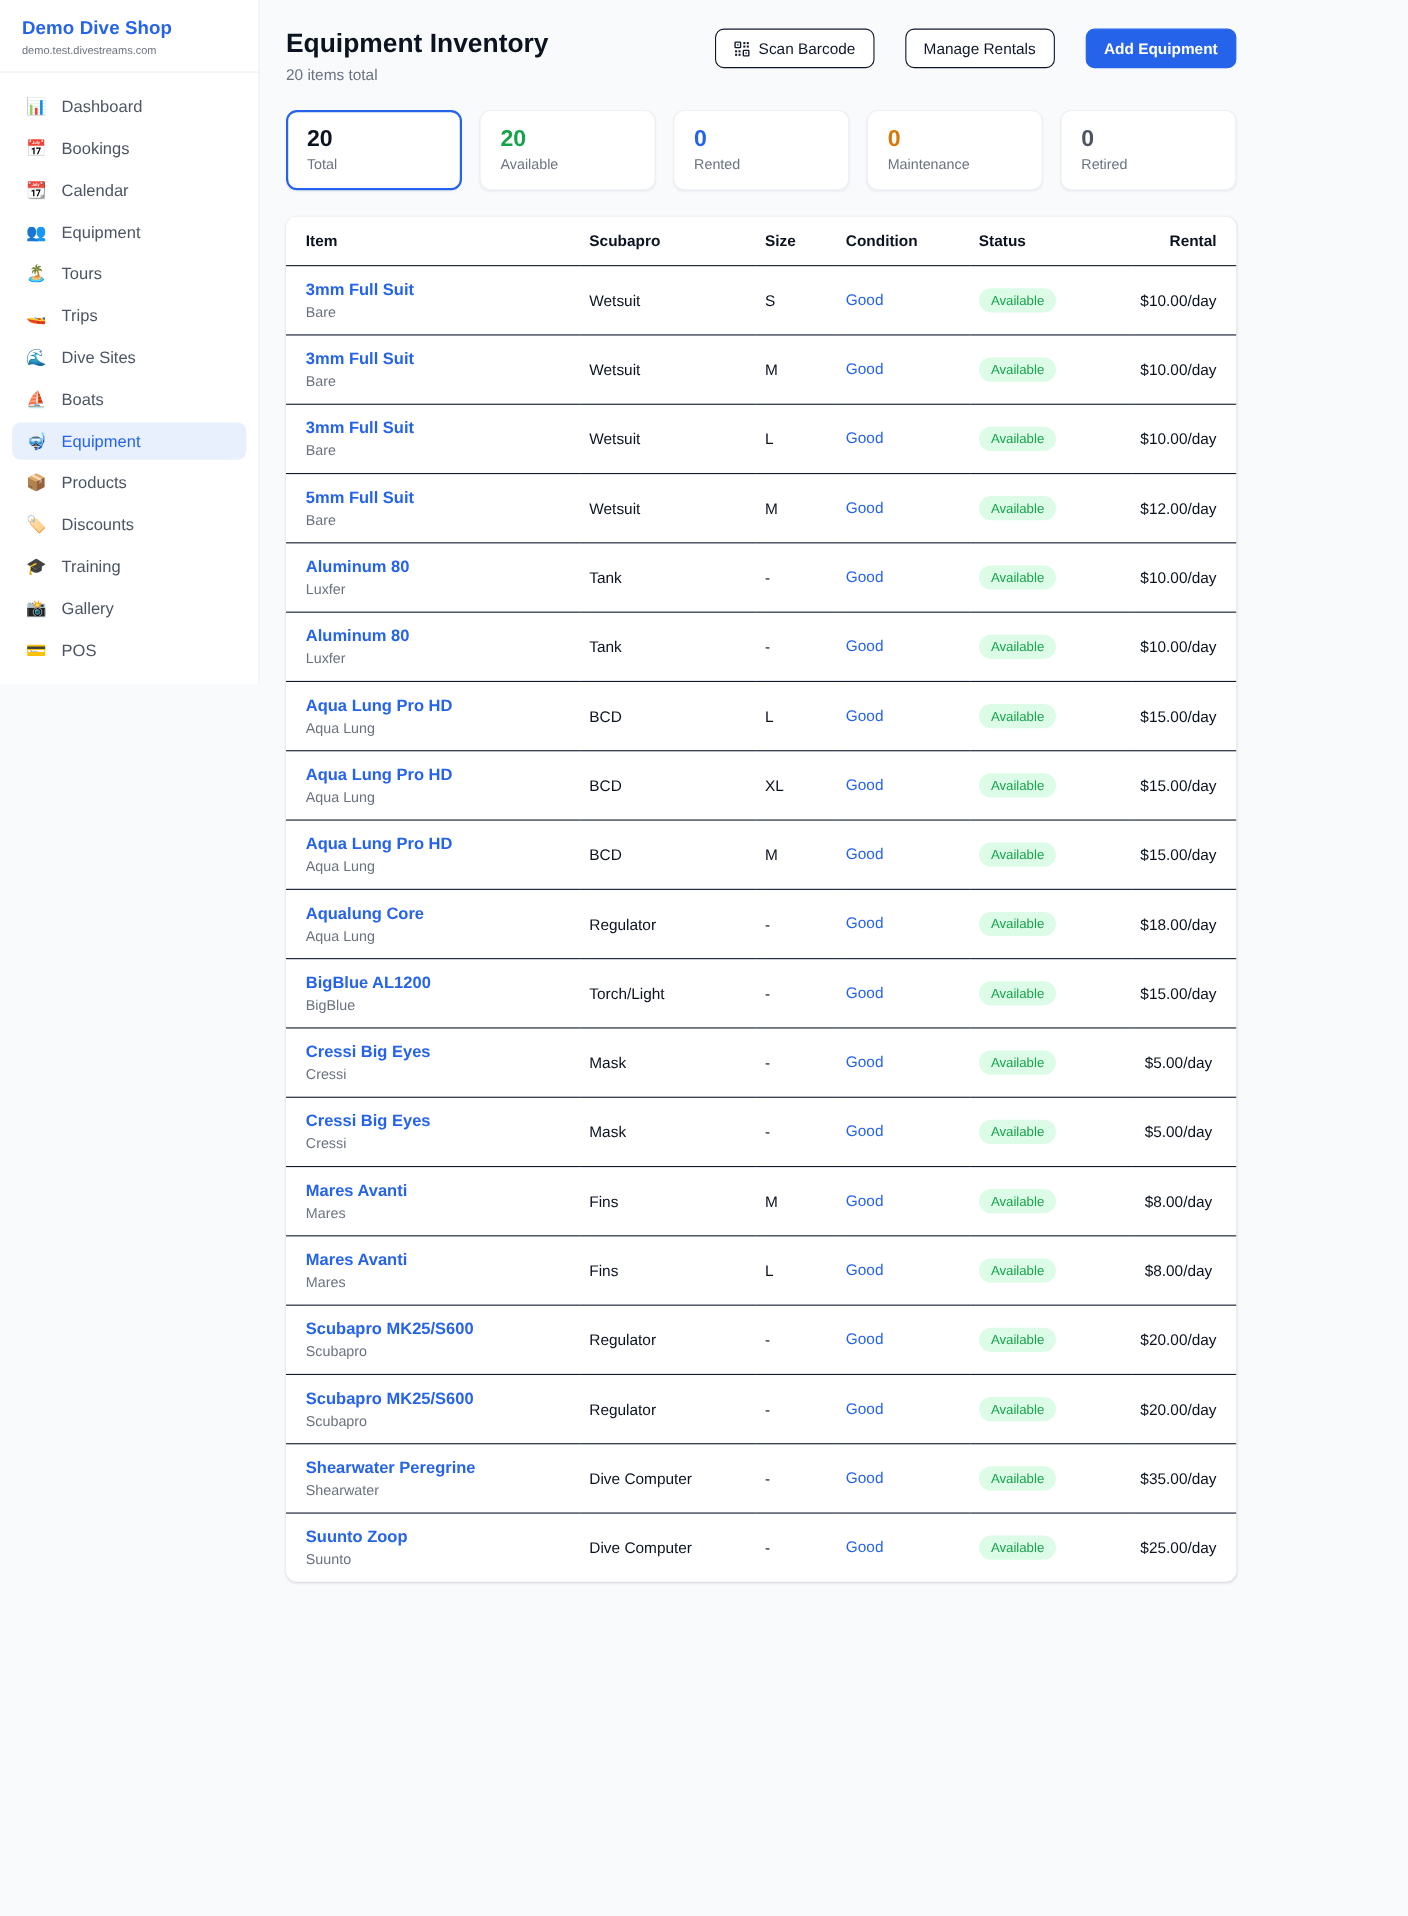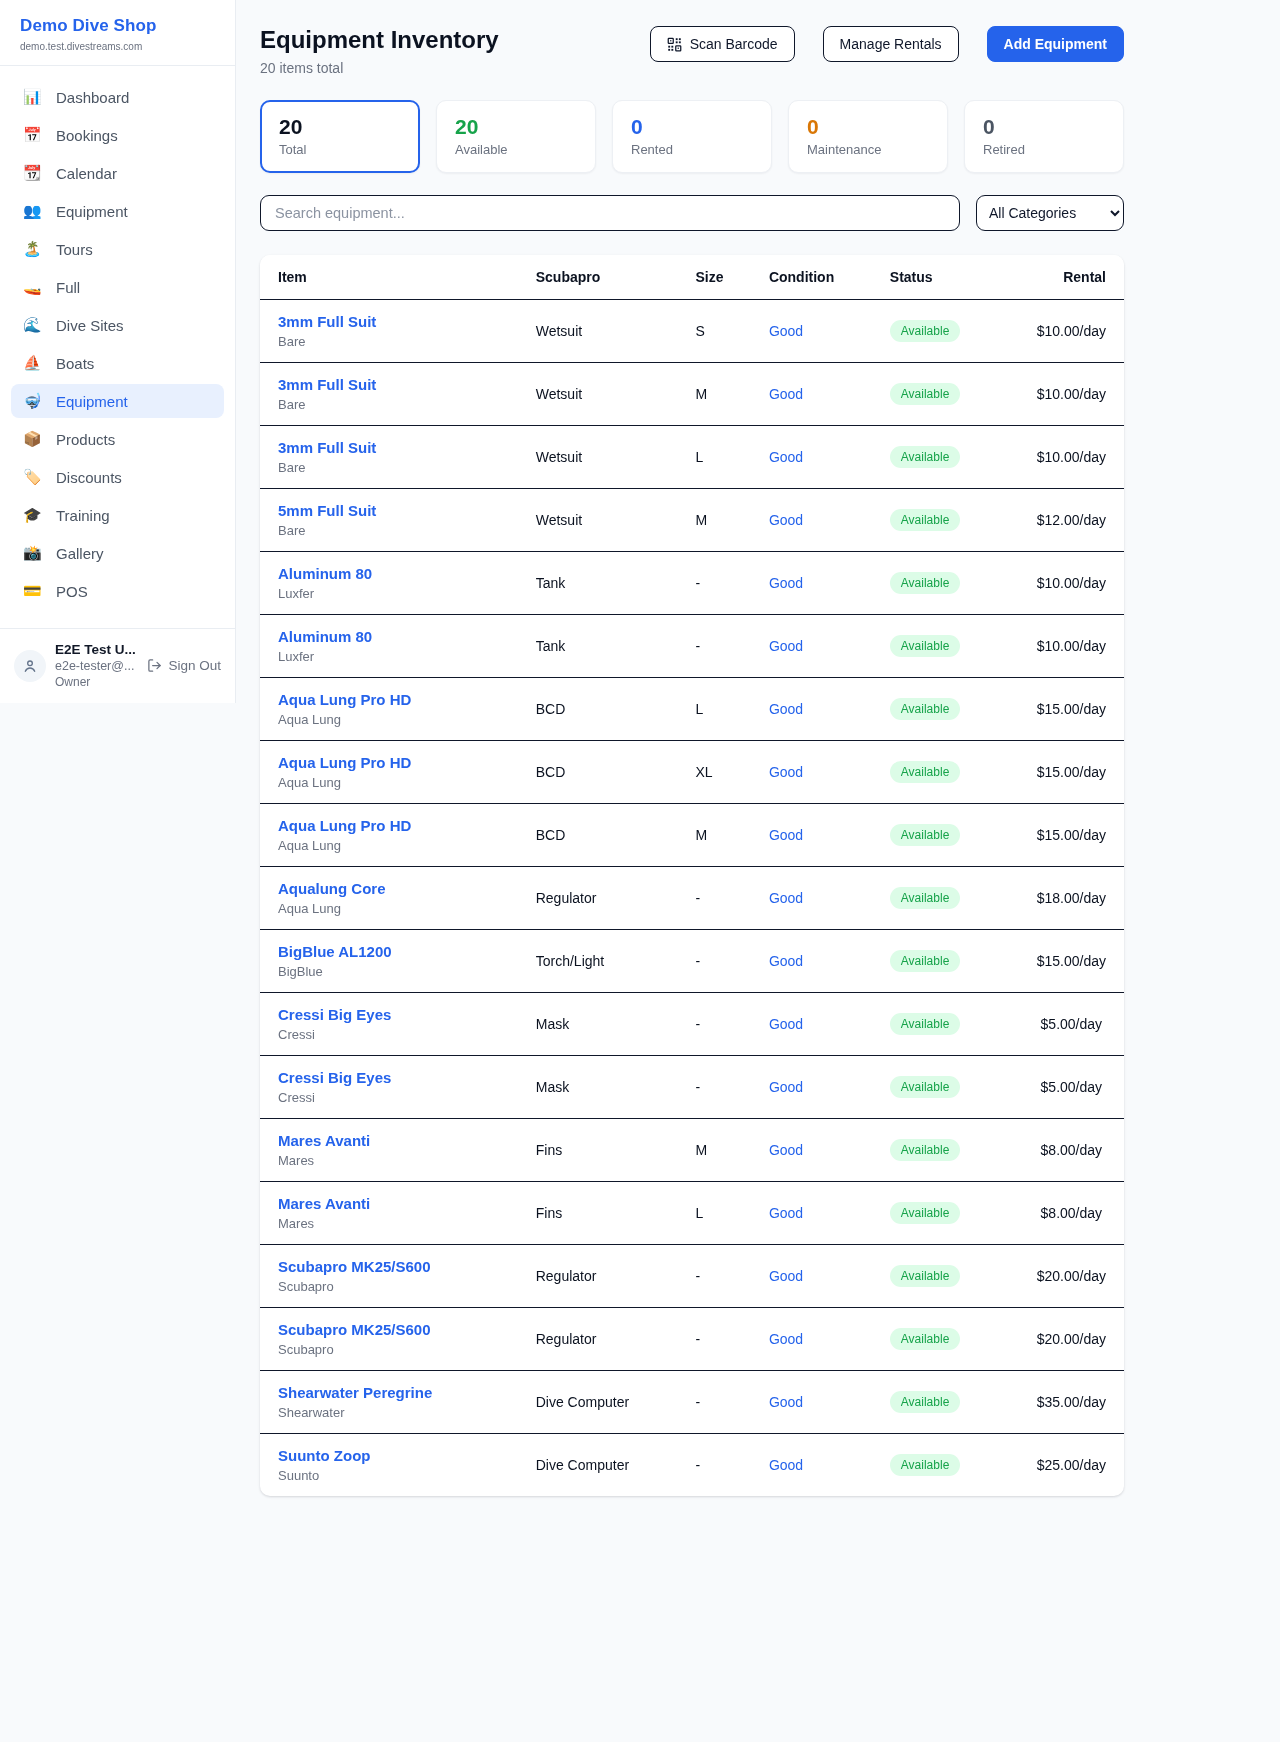--- a/index.html
+++ b/index.html
@@ -141,21 +141,21 @@
           <span>Equipment</span>
         </div>
 
         <div class="nav-item">
           <span class="icon">🏝️</span>
           <span>Tours</span>
         </div>
 
         <div class="nav-item">
           <span class="icon">🚤</span>
-          <span>Full</span>
+          <span>Trips</span>
         </div>
 
         <div class="nav-item">
           <span class="icon">🌊</span>
           <span>Dive Sites</span>
         </div>
 
         <div class="nav-item">
           <span class="icon">⛵</span>
           <span>Boats</span>
@@ -185,41 +185,20 @@
           <span class="icon">📸</span>
           <span>Gallery</span>
         </div>
 
         <div class="nav-item">
           <span class="icon">💳</span>
           <span>POS</span>
         </div>
       </nav>
 
-    <div class="sidebar-footer">
-      <div class="avatar">
-        <svg width="16" height="16" viewBox="0 0 24 24" fill="none" stroke="currentColor" stroke-width="2" stroke-linecap="round">
-          <circle cx="12" cy="8" r="3.5"></circle>
-          <path d="M5 20c1.5-3.5 4-5 7-5s5.5 1.5 7 5"></path>
-        </svg>
-      </div>
-      <div class="user-meta">
-        <div class="user-name">E2E Test U...</div>
-        <div class="user-email">e2e-tester@...</div>
-        <div class="user-role">Owner</div>
-      </div>
-      <button class="signout">
-        <svg width="15" height="15" viewBox="0 0 24 24" fill="none" stroke="currentColor" stroke-width="2" stroke-linecap="round" stroke-linejoin="round">
-          <path d="M9 21H5a2 2 0 0 1-2-2V5a2 2 0 0 1 2-2h4"></path>
-          <polyline points="16 17 21 12 16 7"></polyline>
-          <line x1="21" y1="12" x2="9" y2="12"></line>
-        </svg>
-        <span>Sign Out</span>
-      </button>
-    </div>
   </aside>
 
   <main class="main">
 
     <div class="page-head">
       <div>
         <h1 class="page-title">Equipment Inventory</h1>
         <div class="page-sub">20 items total</div>
       </div>
       <div class="head-actions">
@@ -270,26 +249,20 @@
           <div class="stat-value" style="color: rgb(217, 119, 6);">0</div>
           <div class="stat-label">Maintenance</div>
         </div>
 
         <div class="stat-card">
           <div class="stat-value" style="color: rgb(75, 85, 99);">0</div>
           <div class="stat-label">Retired</div>
         </div>
       </div>
 
-    <div class="filters">
-      <input class="search" type="text" placeholder="Search equipment..." style="">
-      <select class="cat-select">
-        <option>All Categories</option>
-      </select>
-    </div>
 
     <div class="table-card">
       <table>
         <thead>
           <tr>
             <th class="col-item">Item</th>
             <th class="col-category">Scubapro</th>
             <th class="col-size">Size</th>
             <th class="col-condition">Condition</th>
             <th class="col-status">Status</th>

